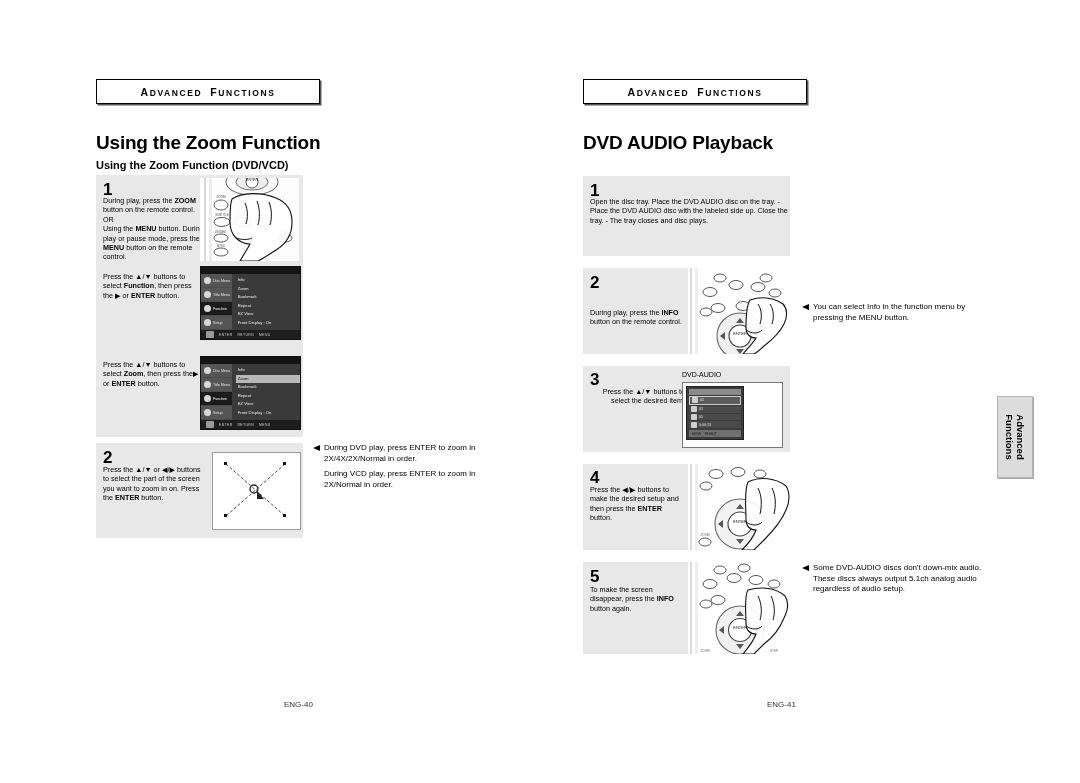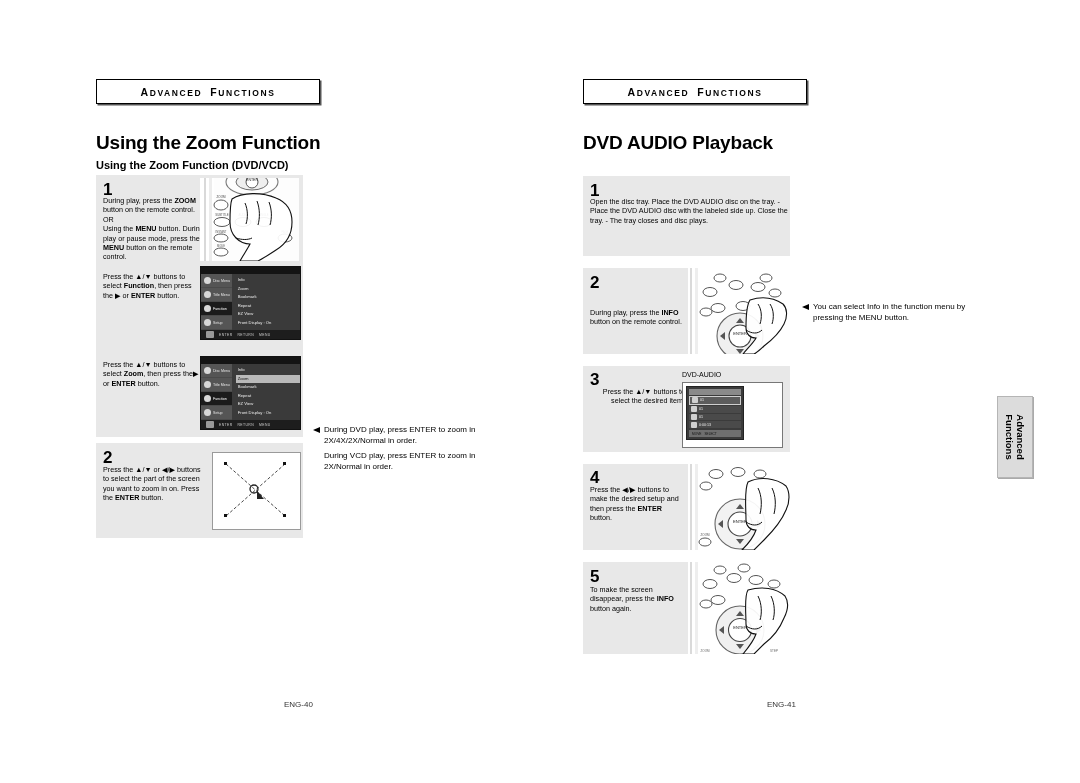--- a/index.html
+++ b/index.html
@@ -303,21 +303,21 @@
       <rect x="11" y="9" width="3" height="3" fill="#111"></rect>
       <rect x="70" y="9" width="3" height="3" fill="#111"></rect>
       <rect x="11" y="61" width="3" height="3" fill="#111"></rect>
       <rect x="70" y="61" width="3" height="3" fill="#111"></rect>
       <circle cx="41" cy="36" r="4" fill="none" stroke="#222" stroke-width="1.3"></circle>
       <line x1="44" y1="39" x2="48" y2="44" stroke="#222" stroke-width="1.6"></line>
       <path d="M44 38 L51 46 L44 46 Z" fill="#222"></path>
     </svg>
   </div>
 
-  <div class="note" style="left:313px;top:425px;width:205px;">
+  <div class="note" style="left:313px;top:443px;width:205px;">
     <span class="arrow"></span>
     <span class="body">
       <span class="ln">During DVD play, press ENTER to zoom in</span>
       <span class="ln">2X/4X/2X/Normal in order.</span>
       <span class="ln" style="height:5px;">&nbsp;</span>
       <span class="ln">During VCD play, press ENTER to zoom in</span>
       <span class="ln">2X/Normal in order.</span>
     </span>
   </div>
 
@@ -489,20 +489,28 @@
       <text x="86" y="90" font-size="3" text-anchor="middle" fill="#666" font-family="Liberation Sans">STEP</text>
       <path d="M60 28 C74 24, 88 26, 97 34 C101 40, 100 48, 96 56
                C92 66, 84 76, 76 82 C72 86, 68 90, 66 92
                L55 92 C60 86, 66 78, 68 72 C62 72, 58 68, 58 62
                C58 50, 56 34, 60 28 Z" fill="#fff" fill-opacity="0.93" stroke="#111" stroke-width="1.1"></path>
       <path d="M70 34 C74 42, 74 52, 72 58" fill="none" stroke="#111" stroke-width="1"></path>
       <path d="M83 34 C87 42, 87 52, 85 58" fill="none" stroke="#111" stroke-width="1"></path>
       <path d="M58 64 C64 68, 70 68, 74 64" fill="none" stroke="#111" stroke-width="1"></path>
     </svg>
   </div>
+  <div class="note" style="left:262px;top:563px;width:222px;">
+    <span class="arrow"></span>
+    <span class="body">
+      <span class="ln">Some DVD-AUDIO discs don't down-mix audio.</span>
+      <span class="ln">These discs always output 5.1ch analog audio</span>
+      <span class="ln">regardless of audio setup.</span>
+    </span>
+  </div>
 
   <div class="folio" style="left:227px;top:700px;">ENG-41</div>
 </div>
 
 <div class="sidetab" style="left:997px;top:396px;width:34px;height:80px;">
   <div class="sidetab-inner">
     <span class="ln">Advanced</span>
     <span class="ln">Functions</span>
   </div>
 </div>

